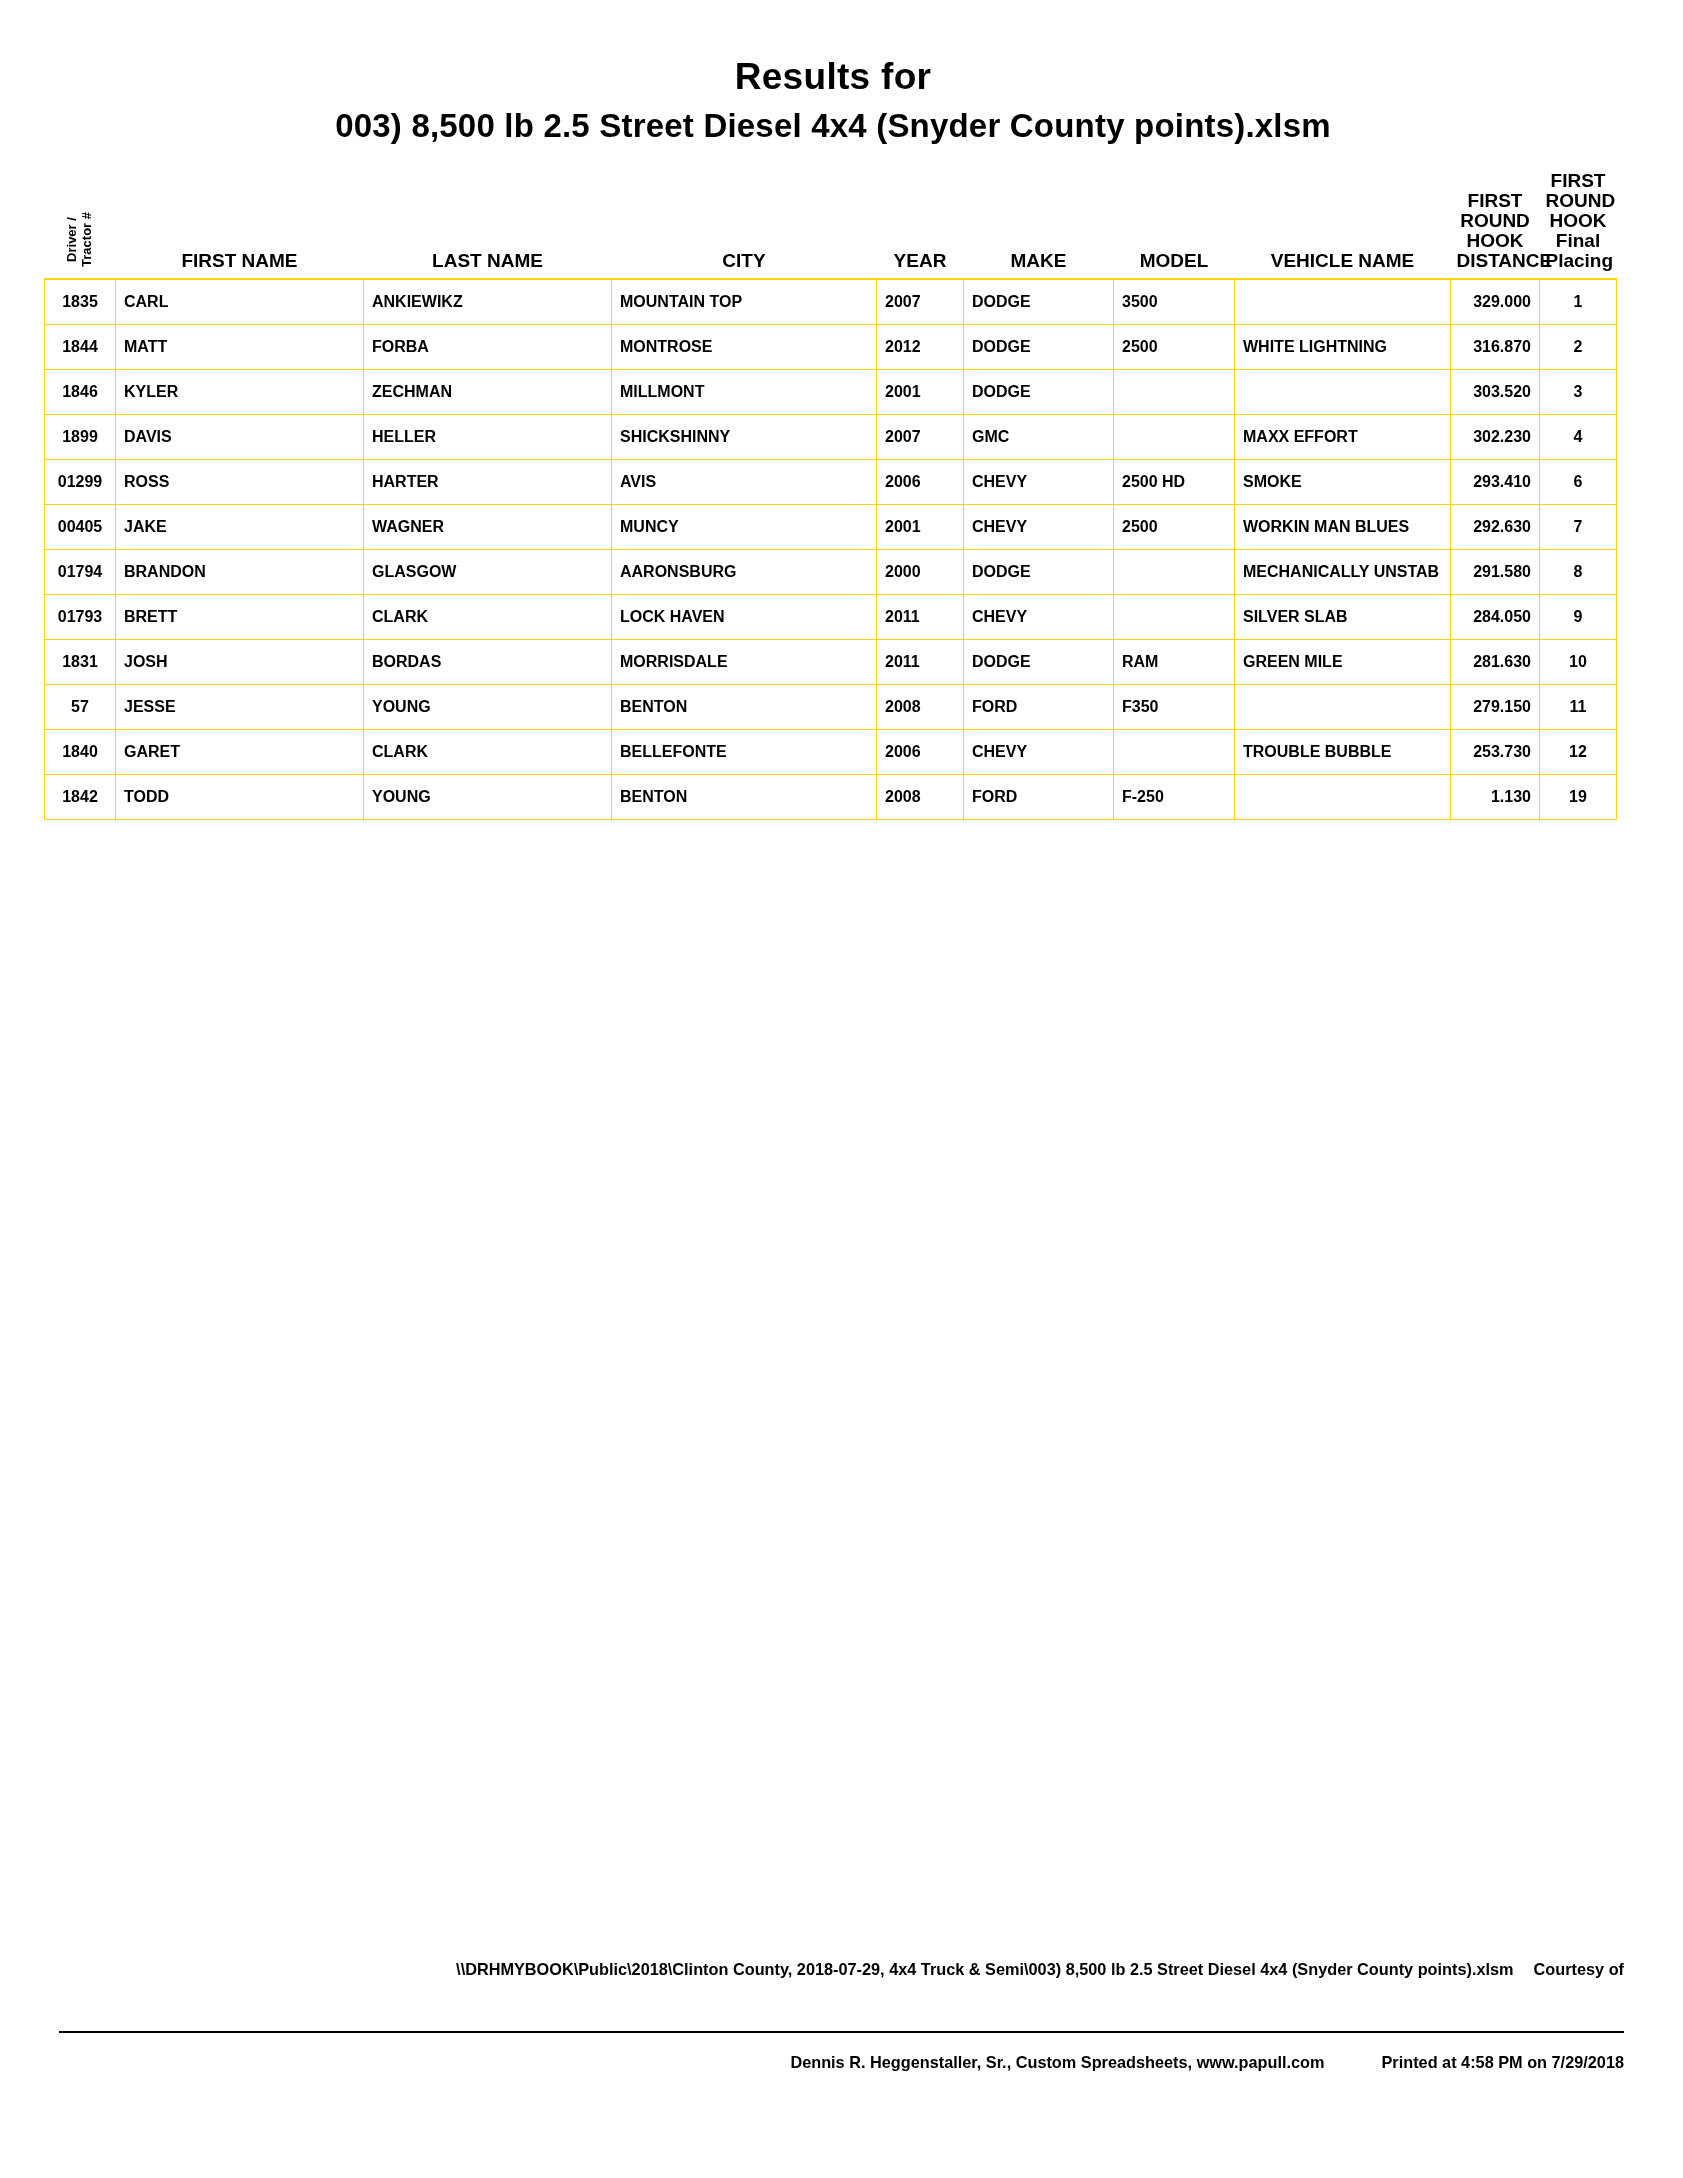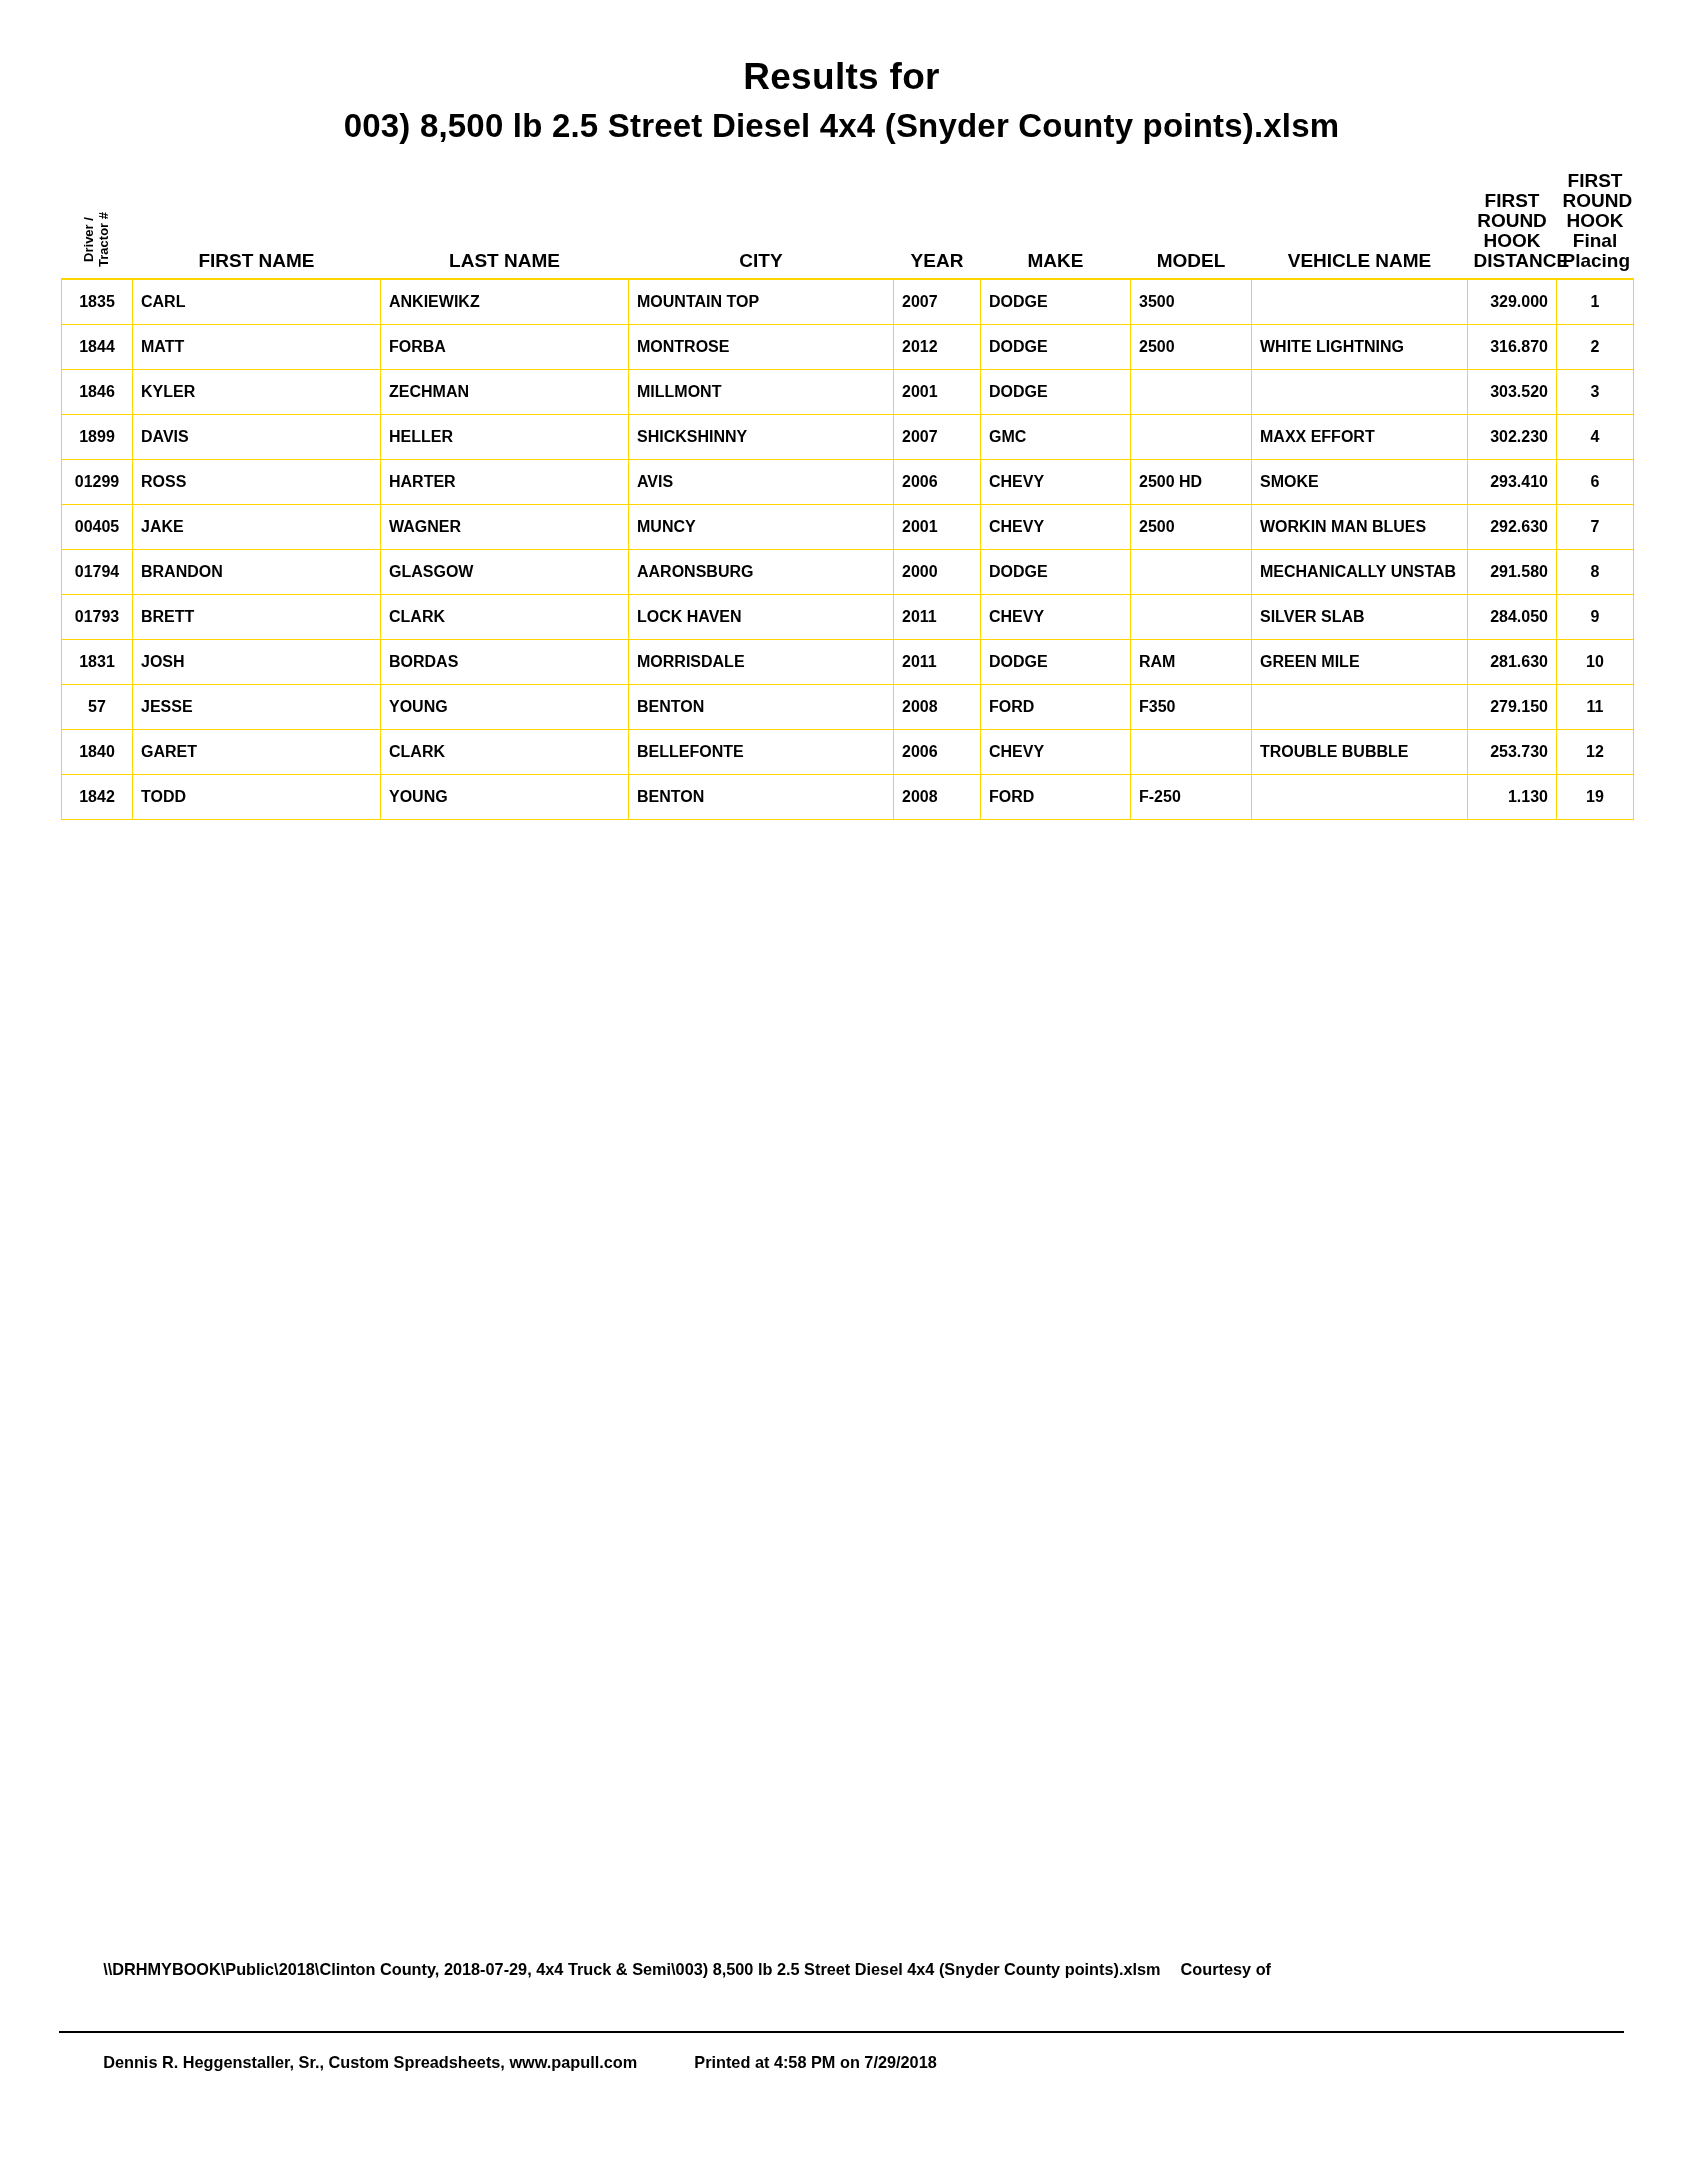--- a/index.html
+++ b/index.html
@@ -12,21 +12,21 @@
     height: 2178px;
     font-family: "Liberation Sans", sans-serif;
     color: #000000;
     position: relative;
   }
   .page {
     position: relative;
     width: 1683px;
     height: 2178px;
     box-sizing: border-box;
-    padding: 54px 59px 0 59px;
+    padding: 54px 59px 0 42px;
   }
   .title-block {
     text-align: center;
     margin: 0 0 18px 0;
   }
   .title-line1 {
     font-size: 37px;
     font-weight: bold;
     letter-spacing: 0.3px;
     line-height: 1.25;
@@ -108,20 +108,21 @@
   tbody tr:first-child td { border-top-width: 2.4px; }
 
   .footer {
     position: absolute;
     left: 76px;
     right: 59px;
     bottom: 69px;
     font-size: 16.3px;
     font-weight: bold;
     line-height: 1.9;
+    text-align: right;
   }
   .footer .line { white-space: pre; }
   .footer .seg-space { display: inline-block; width: 20px; }
   .footer .seg-space-lg { display: inline-block; width: 57px; }
   .footer-rule {
     position: absolute;
     left: 59px;
     right: 59px;
     bottom: 145px;
     border-top: 2px solid #000000;

